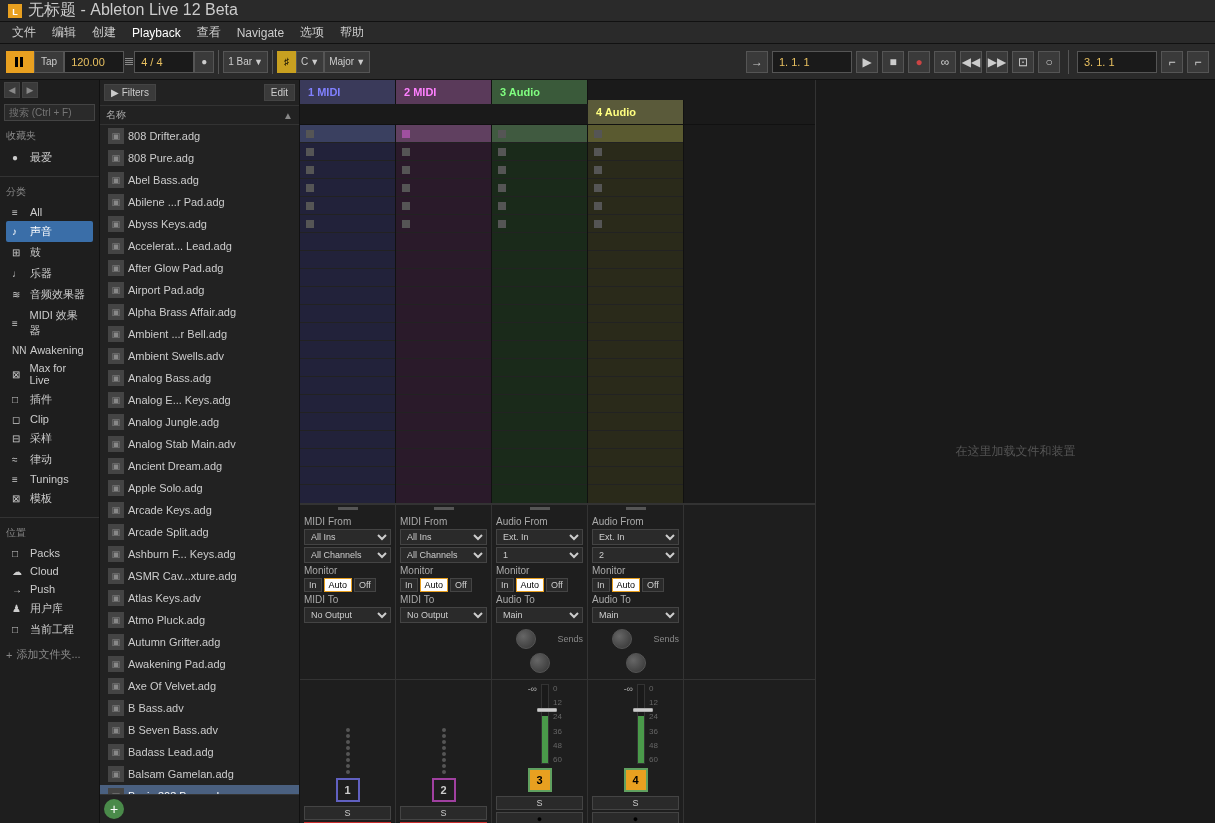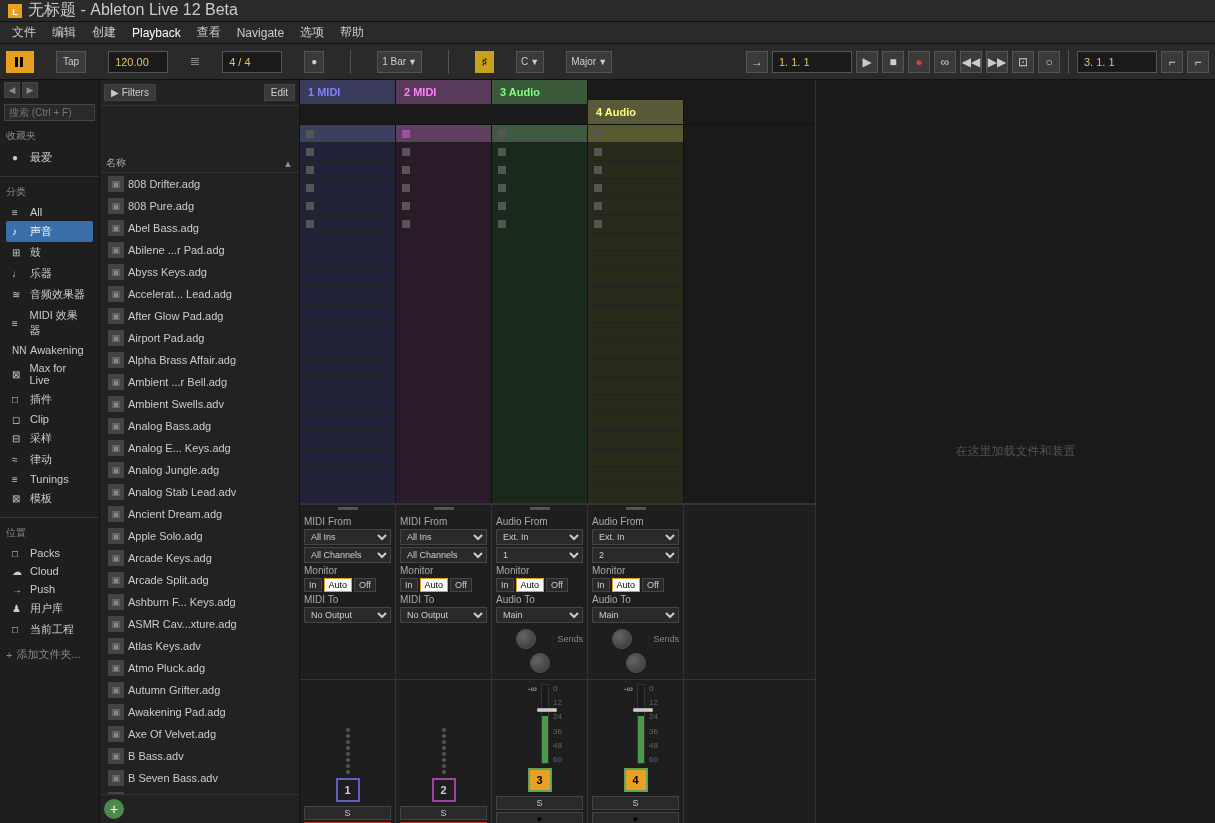--- a/index.html
+++ b/index.html
@@ -9,21 +9,21 @@
     #titlebar { background: #2a2a2a; height: 22px; display: flex; align-items: center; padding: 0 8px; border-bottom: 1px solid #111; }
     #titlebar .app-icon { width: 14px; height: 14px; background: #e8a020; margin-right: 6px; font-size: 9px; display: flex; align-items: center; justify-content: center; color: #fff; font-weight: bold; }
     #titlebar .title { font-size: 16px; color: #ccc; }
     
     
     #menubar { background: #2a2a2a; height: 22px; display: flex; align-items: center; padding: 0 4px; border-bottom: 1px solid #111; }
     .menu-item { padding: 2px 8px; font-size: 12px; color: #ccc; cursor: pointer; }
     .menu-item.active { color: #fff; }
     
     
-    #toolbar { background: #2a2a2a; height: 36px; display: flex; align-items: center; padding: 0 6px; border-bottom: 1px solid #111; gap: 22px; }
+    #toolbar { background: #2a2a2a; height: 36px; display: flex; align-items: center; padding: 0 6px; border-bottom: 1px solid #111; gap: 0; }
     .tb-btn { background: #3a3a3a; border: 1px solid #555; color: #ccc; padding: 2px 6px; font-size: 10px; cursor: pointer; height: 22px; display: flex; align-items: center; }
     .tb-btn.orange { background: #e8a020; color: #000; border-color: #e8a020; }
     .tb-sep { width: 1px; height: 24px; background: #555; margin: 0 4px; }
     .tb-display { background: #1a1a1a; border: 1px solid #555; color: #e8c060; padding: 2px 6px; font-size: 11px; height: 22px; display: flex; align-items: center; min-width: 60px; }
     .tb-select { background: #3a3a3a; border: 1px solid #555; color: #ccc; font-size: 10px; height: 22px; padding: 0 4px; }
     .tb-right { margin-left: auto; display: flex; align-items: center; gap: 4px; }
     .transport-btn { background: #3a3a3a; border: 1px solid #555; width: 22px; height: 22px; display: flex; align-items: center; justify-content: center; cursor: pointer; color: #ccc; font-size: 12px; }
     
     
     #main { display: flex; height: calc(823px - 80px); }
@@ -38,21 +38,21 @@
     .sidebar-item.active { background: #3a6ea8; color: #fff; }
     .sidebar-item .icon { font-size: 10px; width: 14px; }
     .sidebar-divider { height: 1px; background: #333; margin: 4px 0; }
     .sidebar-add-btn { padding: 3px 6px; font-size: 11px; color: #888; cursor: pointer; display: flex; align-items: center; gap: 4px; }
     
     
     #browser { width: 200px; background: #222; border-right: 1px solid #111; display: flex; flex-direction: column; overflow: hidden; }
     #browser-header { padding: 4px; display: flex; align-items: center; gap: 4px; border-bottom: 1px solid #333; }
     .browser-filter-btn { background: #3a3a3a; border: 1px solid #444; color: #ccc; padding: 2px 6px; font-size: 10px; cursor: pointer; display: flex; align-items: center; gap: 3px; }
     .browser-edit-btn { background: #3a3a3a; border: 1px solid #444; color: #ccc; padding: 2px 6px; font-size: 10px; cursor: pointer; margin-left: auto; }
-    #browser-list-header { padding: 2px 6px; display: flex; align-items: center; border-bottom: 1px solid #333; margin-top: 48px; }
+    #browser-list-header { padding: 2px 6px; display: flex; align-items: center; border-bottom: 1px solid #333; }
     #browser-list-header span { font-size: 10px; color: #aaa; }
     #browser-list { flex: 1; overflow-y: auto; }
     .browser-item { padding: 3px 8px; font-size: 11px; cursor: pointer; display: flex; align-items: center; gap: 4px; color: #ccc; }
     .browser-item.active { background: #4a6080; color: #fff; }
     .browser-item .file-icon { font-size: 9px; color: #888; width: 16px; height: 16px; background: #444; display: flex; align-items: center; justify-content: center; }
     #browser-list::-webkit-scrollbar { width: 6px; }
     #browser-list::-webkit-scrollbar-track { background: #1a1a1a; }
     #browser-list::-webkit-scrollbar-thumb { background: #555; }
     
     
@@ -346,21 +346,21 @@
       <div class="browser-item">
         <div class="file-icon">▣</div>
         <span>Analog E... Keys.adg</span>
       </div>
       <div class="browser-item">
         <div class="file-icon">▣</div>
         <span>Analog Jungle.adg</span>
       </div>
       <div class="browser-item">
         <div class="file-icon">▣</div>
-        <span>Analog Stab Lead.adv</span>
+        <span>Analog Stab Main.adv</span>
       </div>
       <div class="browser-item">
         <div class="file-icon">▣</div>
         <span>Ancient Dream.adg</span>
       </div>
       <div class="browser-item">
         <div class="file-icon">▣</div>
         <span>Apple Solo.adg</span>
       </div>
       <div class="browser-item">

